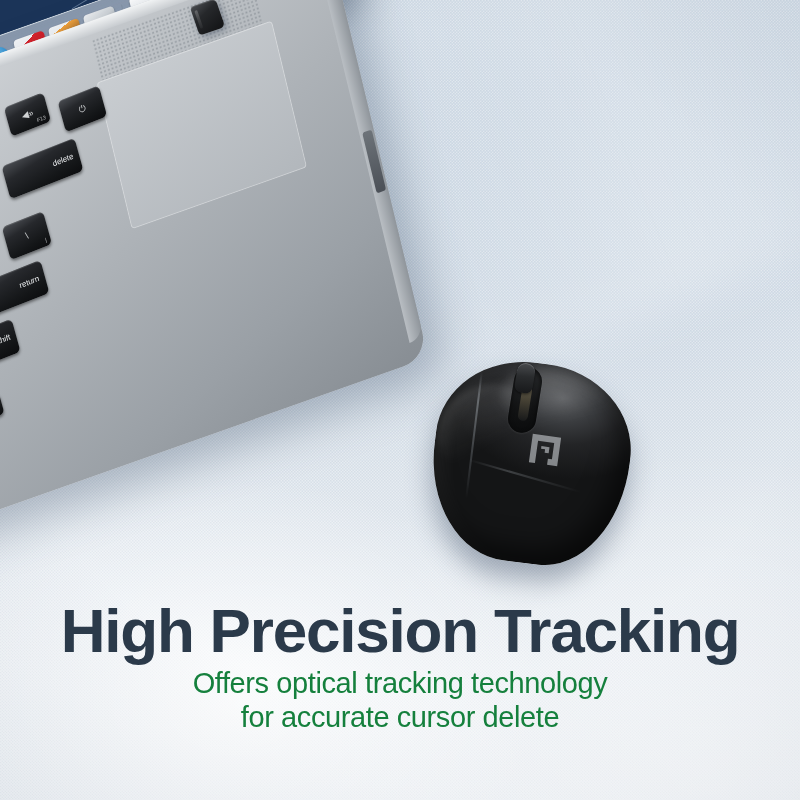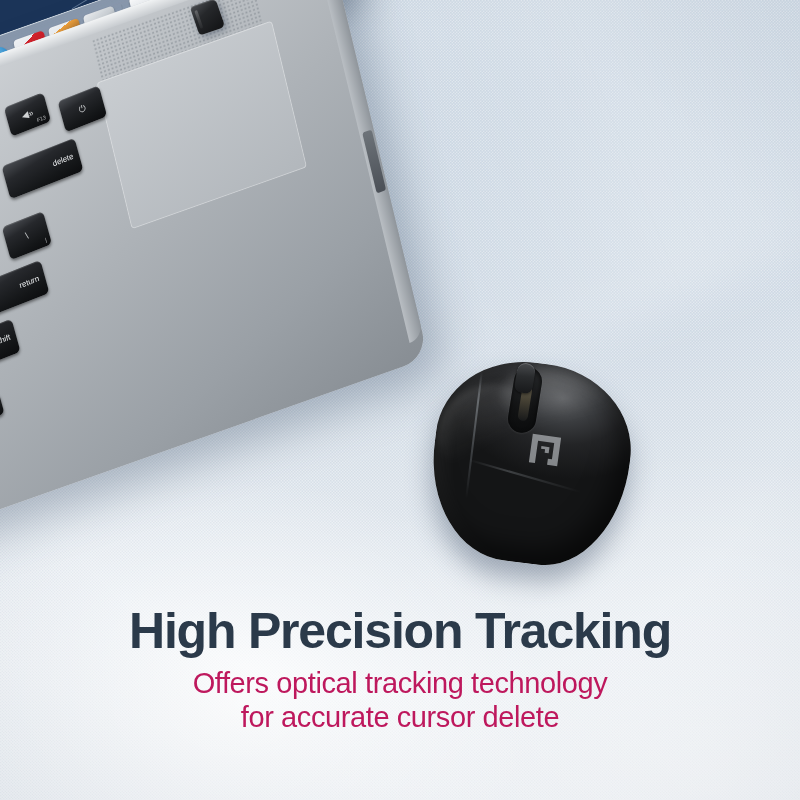--- a/index.html
+++ b/index.html
@@ -234,33 +234,33 @@
   .logo svg{display:block;width:100%;height:100%;}
 
   
   .copy{
     position:absolute;left:0;top:604px;width:800px;text-align:center;
   }
   .headline{
     margin:0;
     font-family:"Liberation Sans", sans-serif;
     font-weight:700;
-    font-size:50px;
+    font-size:62px;
     line-height:54px;
     letter-spacing:-1.2px;
     color:#2b3a4a;
   }
   .subcopy{
     margin:8px 0 0 0;
     font-family:"Liberation Sans", sans-serif;
     font-weight:400;
     font-size:29px;
     line-height:34px;
     letter-spacing:-.4px;
-    color:#be185d;
+    color:#15803d;
   }
   .subcopy .l2{display:block;}
 </style>
 </head>
 <body>
 
 <div id="stage">
 
   <div class="bg-base"></div>
   <div class="bg-weave"></div>

